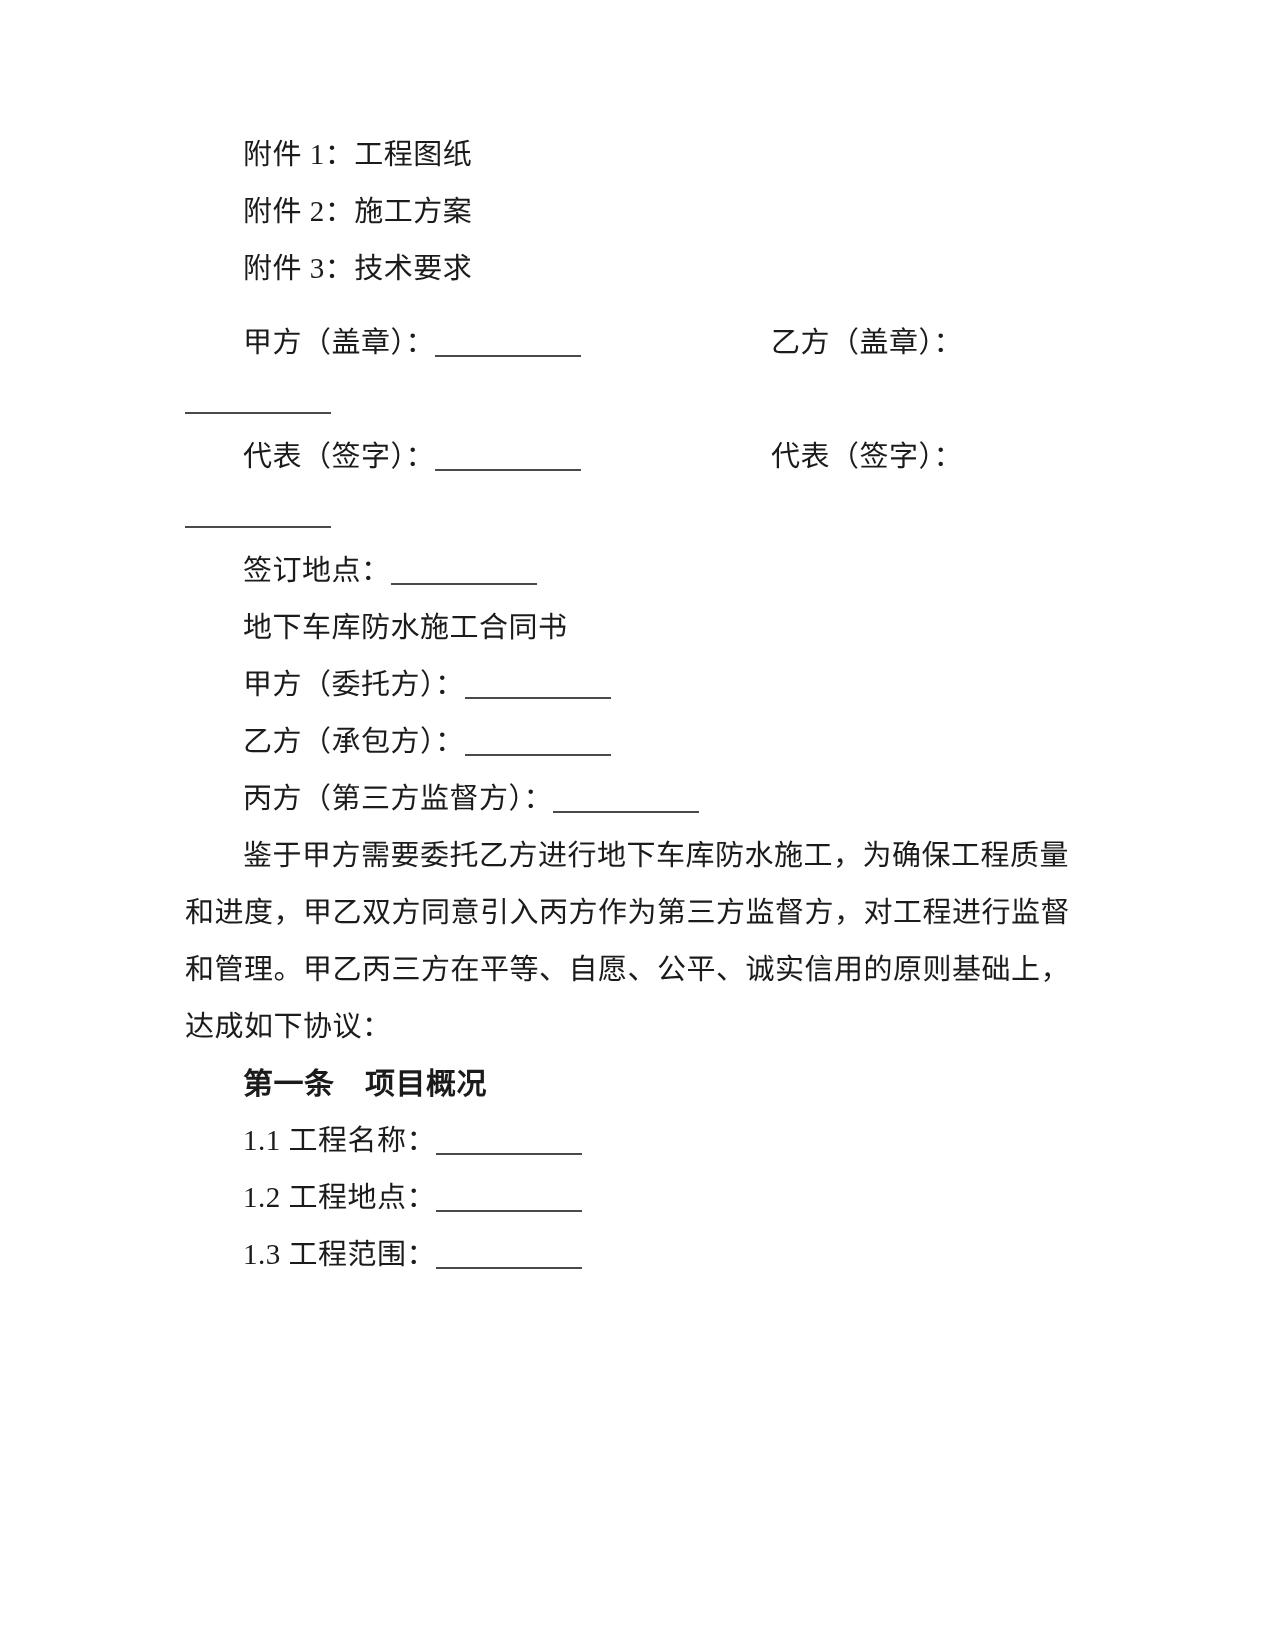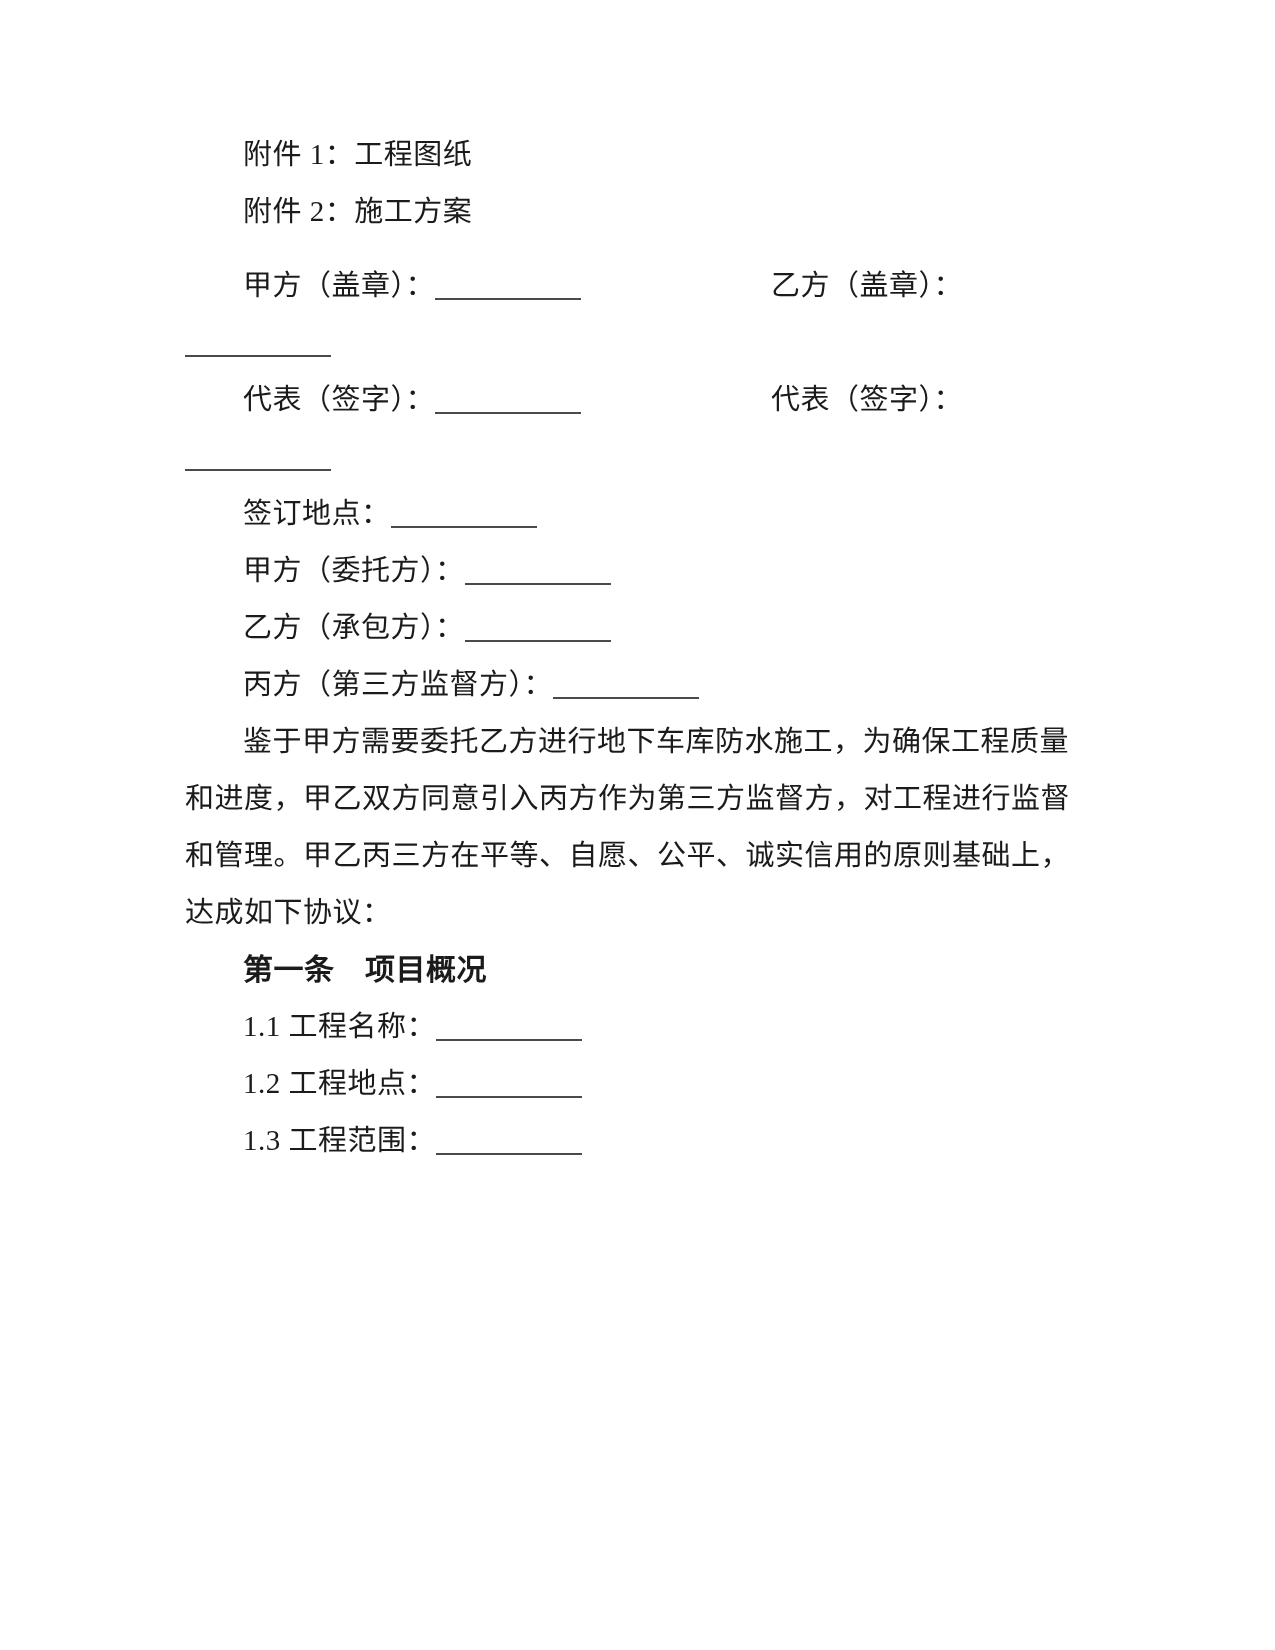--- a/index.html
+++ b/index.html
@@ -50,25 +50,27 @@
     height: 1px;
   }
 </style>
 </head>
 <body>
 
 <div class="page" style="background: rgb(255, 255, 255); color: rgb(27, 27, 27);">
   <div class="content">
       <div class="line indent"><span class="txt">附件 1：工程图纸</span></div>
       <div class="line indent"><span class="txt">附件 2：施工方案</span></div>
+      <div class="line indent"><span class="txt">附件 3：技术要求</span></div>
       <div class="line indent sp"><span class="txt">甲方（盖章）：</span><span class="blank" style="border-bottom-color: rgb(74, 74, 74);"></span><span class="gap"></span><span class="txt">乙方（盖章）：</span></div>
       <div class="line"><span class="blank" style="border-bottom-color: rgb(74, 74, 74);"></span></div>
       <div class="line indent"><span class="txt">代表（签字）：</span><span class="blank" style="border-bottom-color: rgb(74, 74, 74);"></span><span class="gap"></span><span class="txt">代表（签字）：</span></div>
       <div class="line"><span class="blank" style="border-bottom-color: rgb(74, 74, 74);"></span></div>
       <div class="line indent"><span class="txt">签订地点：</span><span class="blank" style="border-bottom-color: rgb(74, 74, 74);"></span></div>
+      <div class="line indent"><span class="txt">地下车库防水施工合同书</span></div>
       <div class="line indent"><span class="txt">甲方（委托方）：</span><span class="blank" style="border-bottom-color: rgb(74, 74, 74);"></span></div>
       <div class="line indent"><span class="txt">乙方（承包方）：</span><span class="blank" style="border-bottom-color: rgb(74, 74, 74);"></span></div>
       <div class="line indent"><span class="txt">丙方（第三方监督方）：</span><span class="blank" style="border-bottom-color: rgb(74, 74, 74);"></span></div>
       <div class="line indent"><span class="txt">鉴于甲方需要委托乙方进行地下车库防水施工，为确保工程质量</span></div>
       <div class="line"><span class="txt">和进度，甲乙双方同意引入丙方作为第三方监督方，对工程进行监督</span></div>
       <div class="line"><span class="txt">和管理。甲乙丙三方在平等、自愿、公平、诚实信用的原则基础上，</span></div>
       <div class="line"><span class="txt">达成如下协议：</span></div>
       <div class="line indent bold"><span class="txt">第一条　项目概况</span></div>
       <div class="line indent"><span class="txt">1.1 工程名称：</span><span class="blank" style="border-bottom-color: rgb(74, 74, 74);"></span></div>
       <div class="line indent"><span class="txt">1.2 工程地点：</span><span class="blank" style="border-bottom-color: rgb(74, 74, 74);"></span></div>

